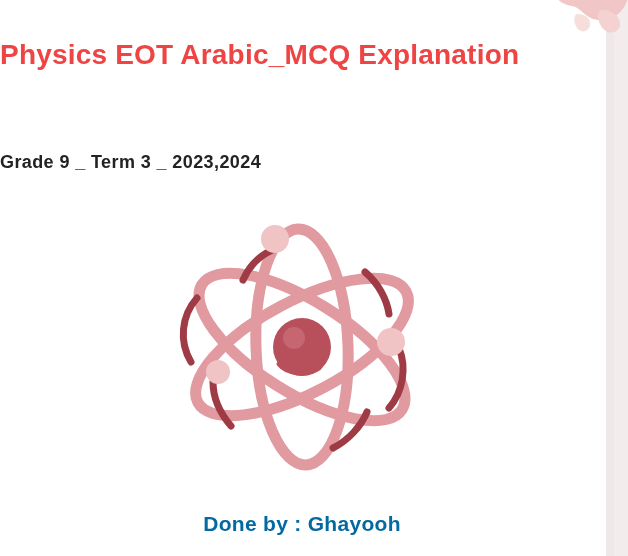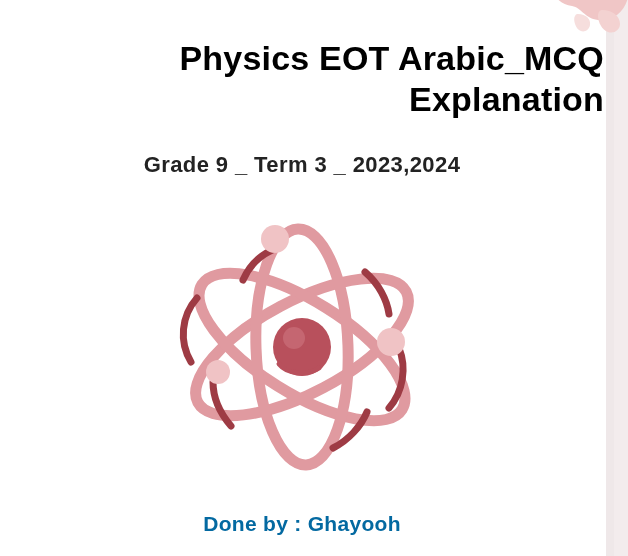--- a/index.html
+++ b/index.html
@@ -44,34 +44,34 @@
     right: -8px;
     width: 86px;
     height: 76px;
     pointer-events: none;
   }
   .title {
     position: absolute;
     top: 38px;
     left: 0;
     width: 604px;
-    text-align: right;
-    font-size: 34px;
+    text-align: left;
+    font-size: 28px;
     font-weight: bold;
-    color: #000000;
+    color: #ef4444;
     line-height: 1.22;
     letter-spacing: 0.2px;
   }
   .subtitle {
     position: absolute;
     top: 152px;
     left: 0;
     width: 604px;
-    text-align: center;
-    font-size: 22px;
+    text-align: left;
+    font-size: 18px;
     font-weight: bold;
     color: #232323;
     letter-spacing: 0.4px;
   }
   .atom-wrap {
     position: absolute;
     top: 212px;
     left: 0;
     width: 604px;
     display: flex;

